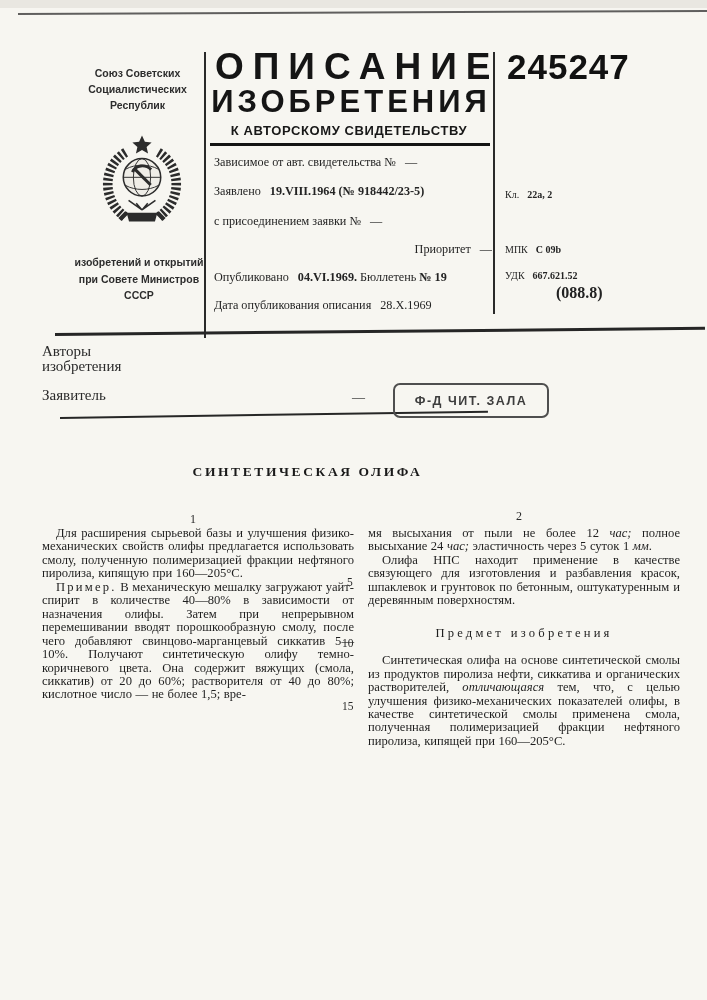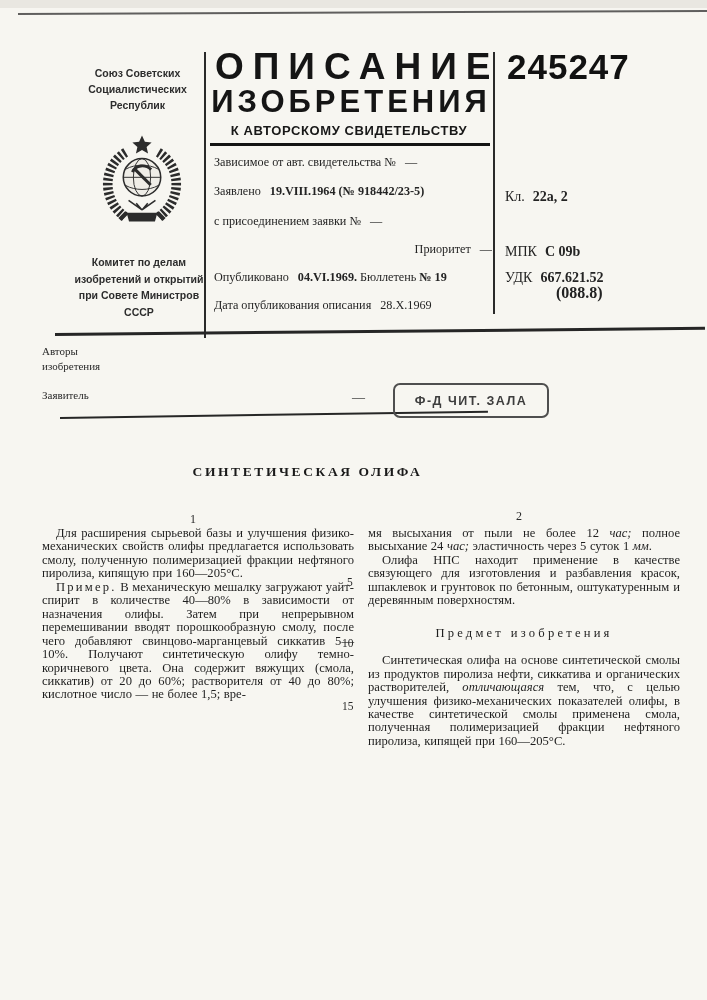--- a/index.html
+++ b/index.html
@@ -28,26 +28,26 @@
   
   .t1{left:206px; top:40px; width:286px; text-align:center; font-size:37px; line-height:1; font-weight:bold; letter-spacing:9px; text-indent:9px; color:#151515;}
   .t2{left:206px; top:78px; width:286px; text-align:center; font-size:31px; line-height:1; font-weight:bold; letter-spacing:4px; text-indent:4px; color:#151515;}
   .t3{left:206px; top:115px; width:286px; text-align:center; font-size:13px; font-weight:bold; letter-spacing:0.6px; color:#181818;}
   .doc-number{left:507px; top:41px; font-size:35px; line-height:1; font-weight:bold; letter-spacing:1px; color:#111;}
   
   .bib{left:214px; width:278px; font-size:12.2px; white-space:nowrap; color:#242424;}
   .bib .val{margin-left:9px;}
   .r1{top:147px;} .r2{top:176px;} .r3{top:206px;} .r4{top:234px;text-align:right;} .r5{top:262px;} .r6{top:290px;}
   
-  .cls{left:505px; font-size:14px; white-space:nowrap; color:#242424;}
+  .cls{left:505px; font-size:10px; white-space:nowrap; color:#242424;}
   .kl{top:181px;} .mpk{top:236px;} .udk{top:262px;}
   .udk2{left:556px; top:276px; font-size:16px;text-align:center;}
   .cls .val{margin-left:8px;}
   
-  .people-label{left:42px; font-size:11px; line-height:15px; color:#2a2a2a;}
+  .people-label{left:42px; font-size:15px; line-height:15px; color:#2a2a2a;}
   .lbl-authors{top:336px;}
   .lbl-applicant{top:380px;}
   .authors-names{left:168px; top:350px; font-size:12px; font-weight:bold; letter-spacing:0.2px; white-space:nowrap; color:#1c1c1c;}
   .applicant-dash{left:352px; top:381px; font-size:13px;}
   .stamp{
     left:393px; top:375px; width:152px; height:31px;
     border:2.5px solid #4f4f4f; border-radius:7px;
     display:flex; align-items:center; justify-content:center;
     font-weight:bold; font-size:12.5px; letter-spacing:1.5px; color:#3d3d3d;
   }
@@ -95,21 +95,20 @@
         <path d="M41.5 35.5L59 53" stroke-width="3.2"></path>
         <path d="M59.5 37c-6-6-16-5-19.5 2.5" stroke-width="3"></path>
         <path d="M36 69l14 10M44 72l6 7M56 72l-6 7M64 69L50 79" stroke-width="1.6"></path>
         <path fill="#2c2c2c" stroke="none" d="M34 82h32l-2.5 9h-27z"></path>
         <path d="M27 89l7-7M73 89l-7-7" stroke-width="4.5"></path>
       </g>
     </svg>
   </div>
 
   <div class="abs committee sans">
-    <div>Комитет по делам</div>
     <div>изобретений и открытий</div>
     <div>при Совете Министров</div>
     <div>СССР</div>
   </div>
 
   <div class="abs t1 sans">ОПИСАНИЕ</div>
   <div class="abs t2 sans">ИЗОБРЕТЕНИЯ</div>
   <div class="abs t3 sans">К АВТОРСКОМУ СВИДЕТЕЛЬСТВУ</div>
   <div class="abs doc-number sans">245247</div>
 

